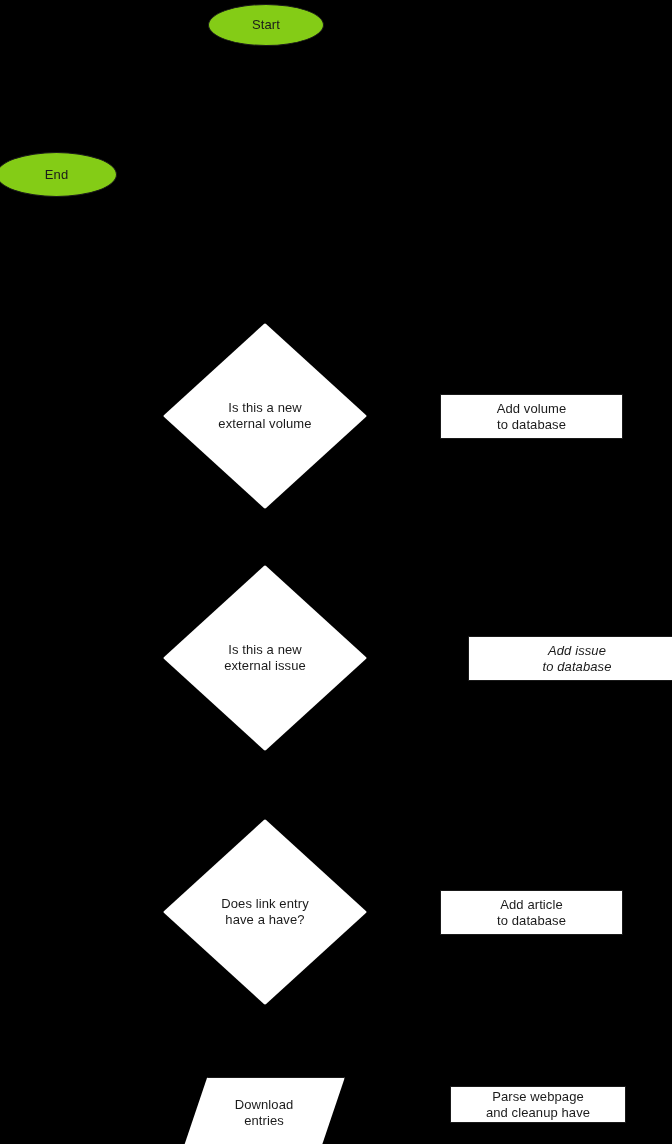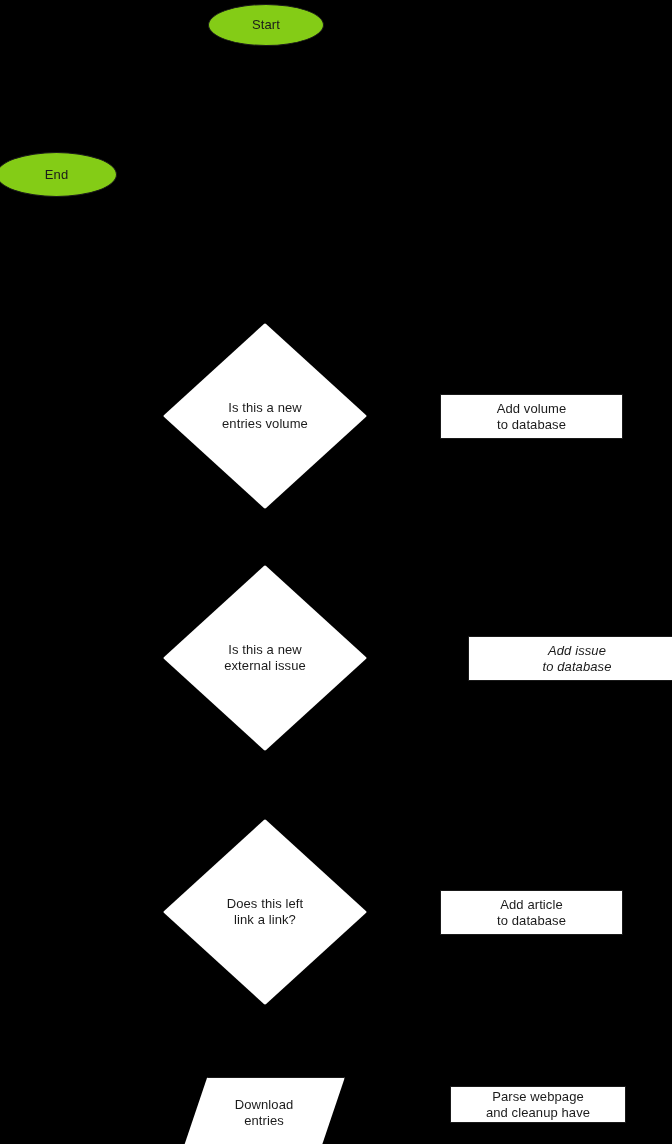--- a/index.html
+++ b/index.html
@@ -84,35 +84,35 @@
 <div id="canvas">
 
 <div class="node shape-ellipse" style="left: 208px; top: 4px; width: 116px; height: 42px;">
       <div class="node-label"><div>Start</div></div>
     </div>
     <div class="node shape-ellipse" style="left: -4px; top: 152px; width: 121px; height: 45px;">
       <div class="node-label"><div>End</div></div>
     </div>
     <div class="node shape-diamond" style="left: 163px; top: 323px; width: 204px; height: 186px;">
       <div class="diamond-body"></div>
-      <div class="node-label"><div>Is this a new</div><div>entries volume</div></div>
+      <div class="node-label"><div>Is this a new</div><div>external volume</div></div>
     </div>
     <div class="node shape-rect" style="left: 440px; top: 394px; width: 183px; height: 45px;">
       <div class="node-label"><div>Add volume</div><div>to database</div></div>
     </div>
     <div class="node shape-diamond" style="left: 163px; top: 565px; width: 204px; height: 186px;">
       <div class="diamond-body"></div>
       <div class="node-label"><div>Is this a new</div><div>external issue</div></div>
     </div>
     <div class="node shape-rect" style="left: 468px; top: 636px; width: 218px; height: 45px; font-style: italic;">
       <div class="node-label"><div>Add issue</div><div>to database</div></div>
     </div>
     <div class="node shape-diamond" style="left: 163px; top: 819px; width: 204px; height: 186px;">
       <div class="diamond-body"></div>
-      <div class="node-label"><div>Does this left</div><div>link a link?</div></div>
+      <div class="node-label"><div>Does link entry</div><div>have a have?</div></div>
     </div>
     <div class="node shape-rect" style="left: 440px; top: 890px; width: 183px; height: 45px; padding-left: 36px;">
       <div class="node-label"><div>Add article</div><div>to database</div></div>
     </div>
     <div class="node shape-parallelogram" style="left: 183px; top: 1077px; width: 162px; height: 72px;">
       <div class="para-body"></div>
       <div class="node-label"><div>Download</div><div>entries</div></div>
     </div>
     <div class="node shape-rect" style="left: 450px; top: 1086px; width: 176px; height: 37px;">
       <div class="node-label"><div>Parse webpage</div><div>and cleanup have</div></div>

